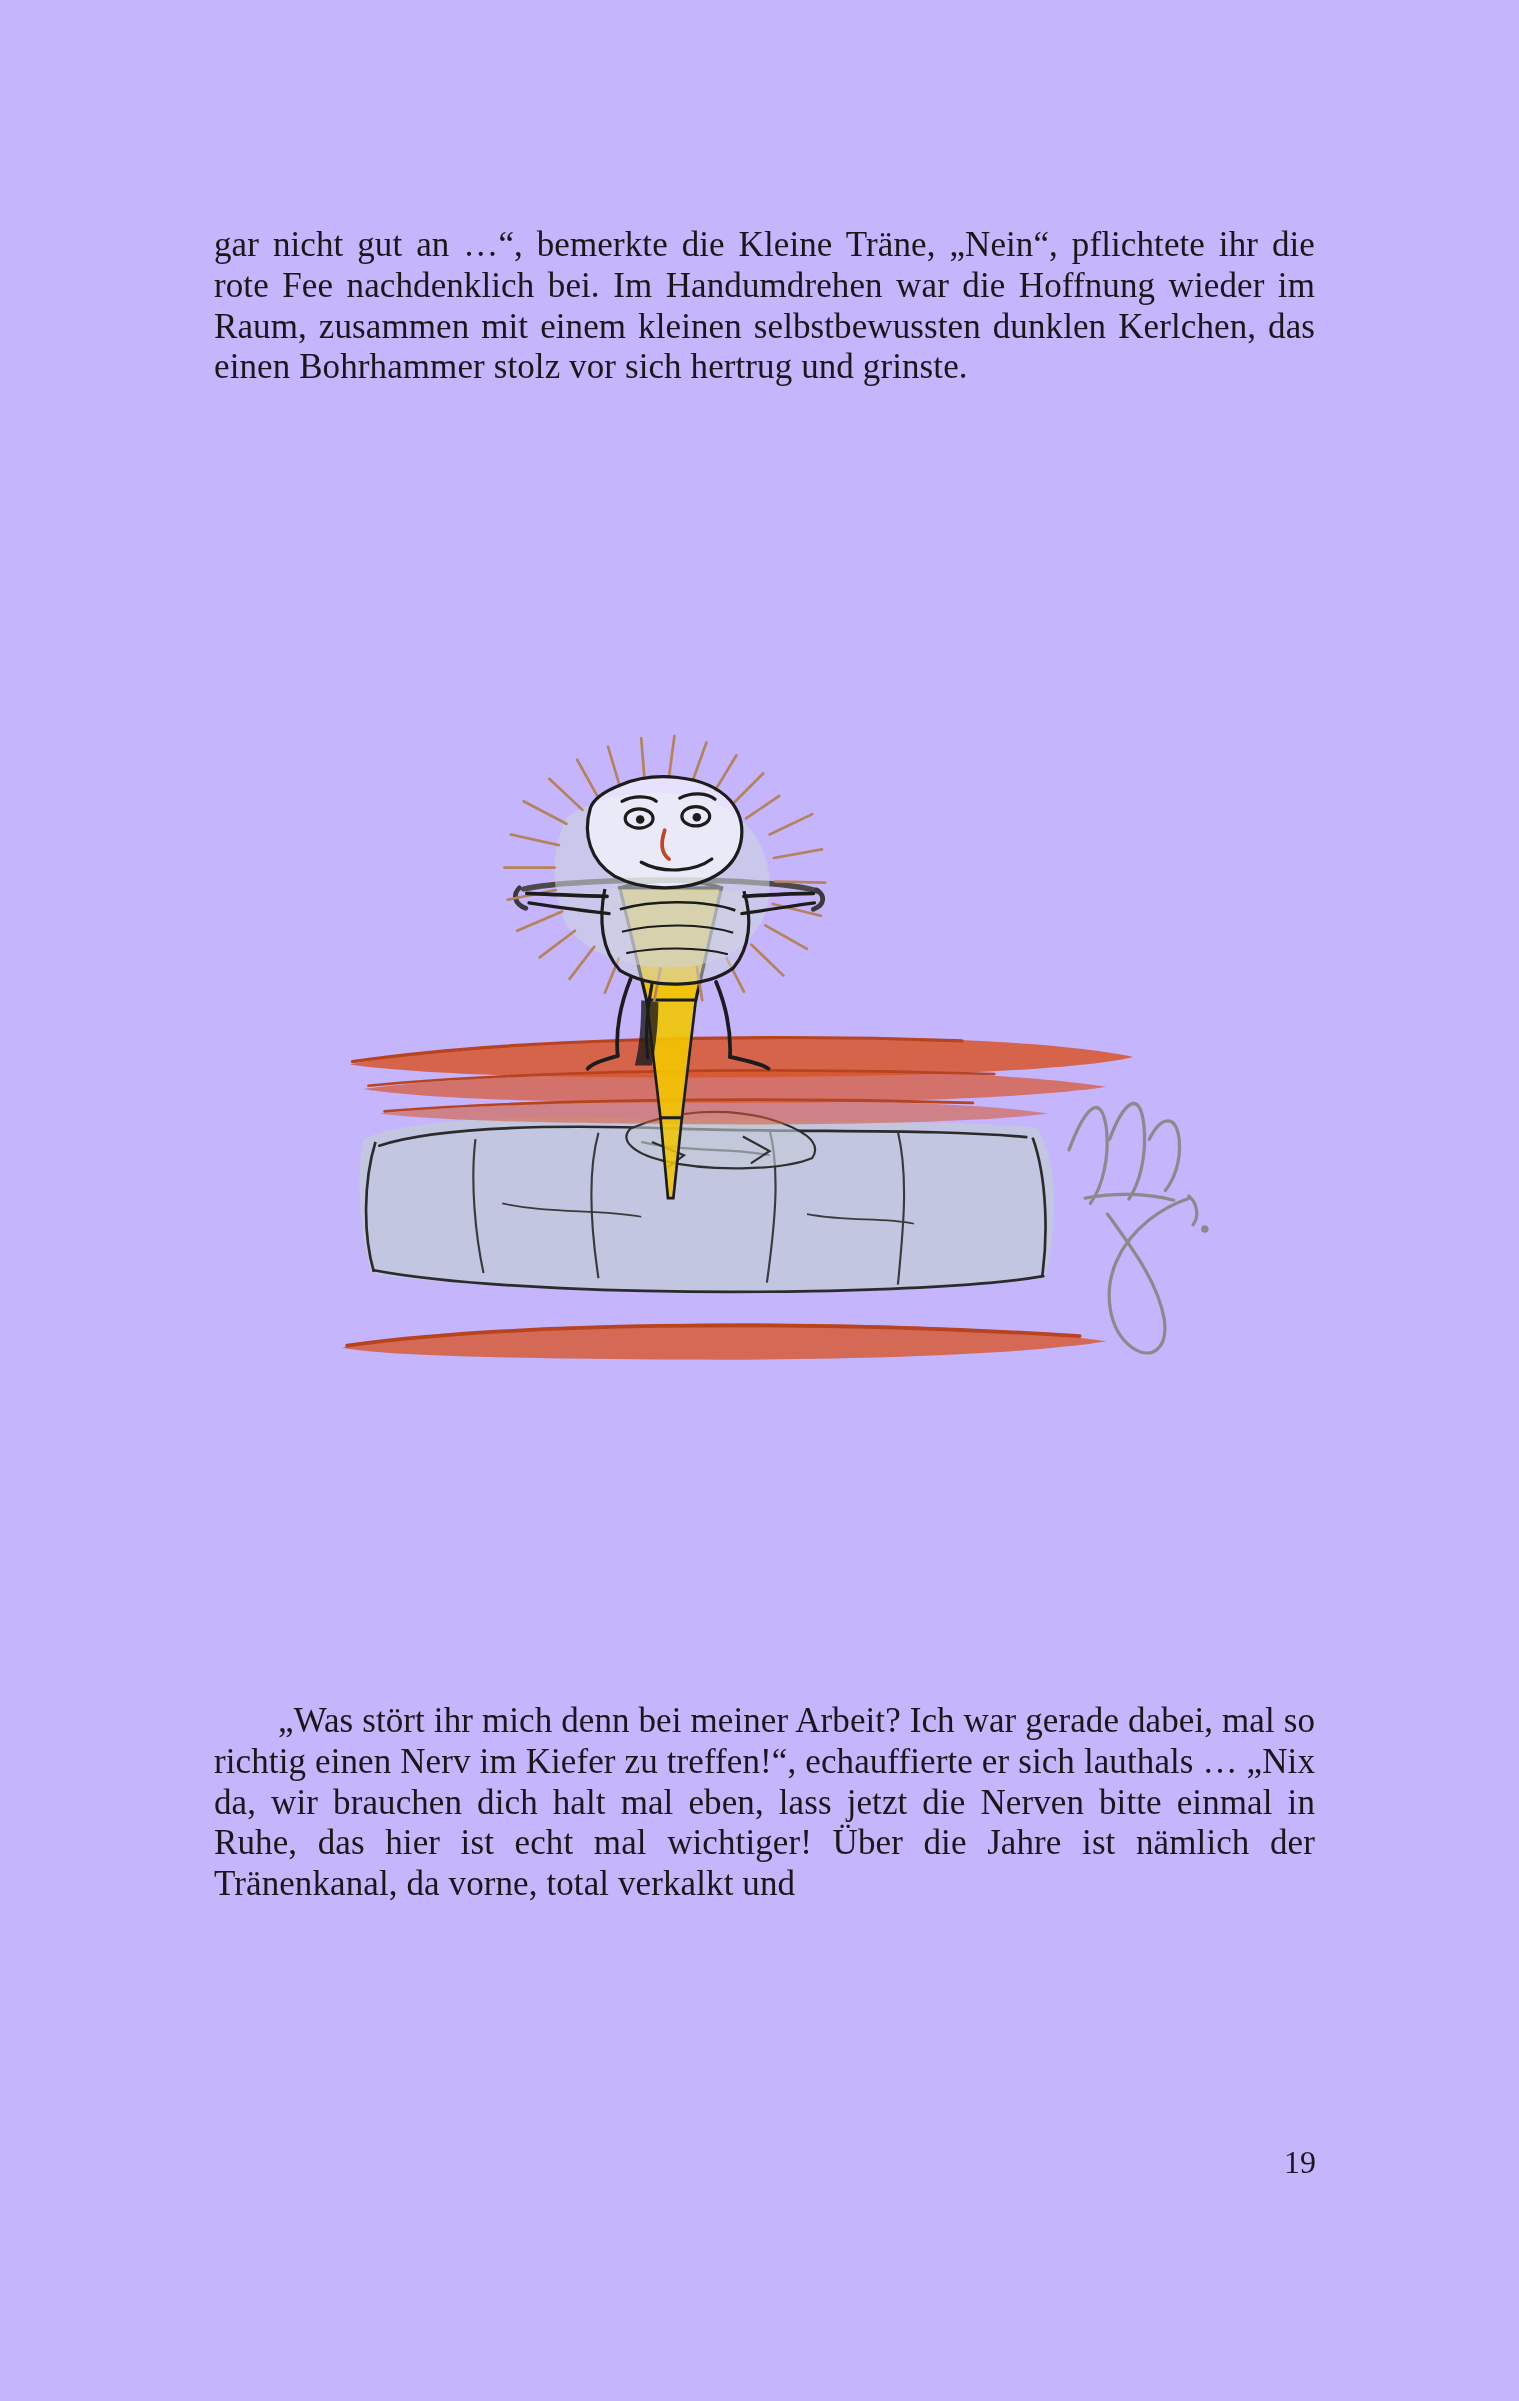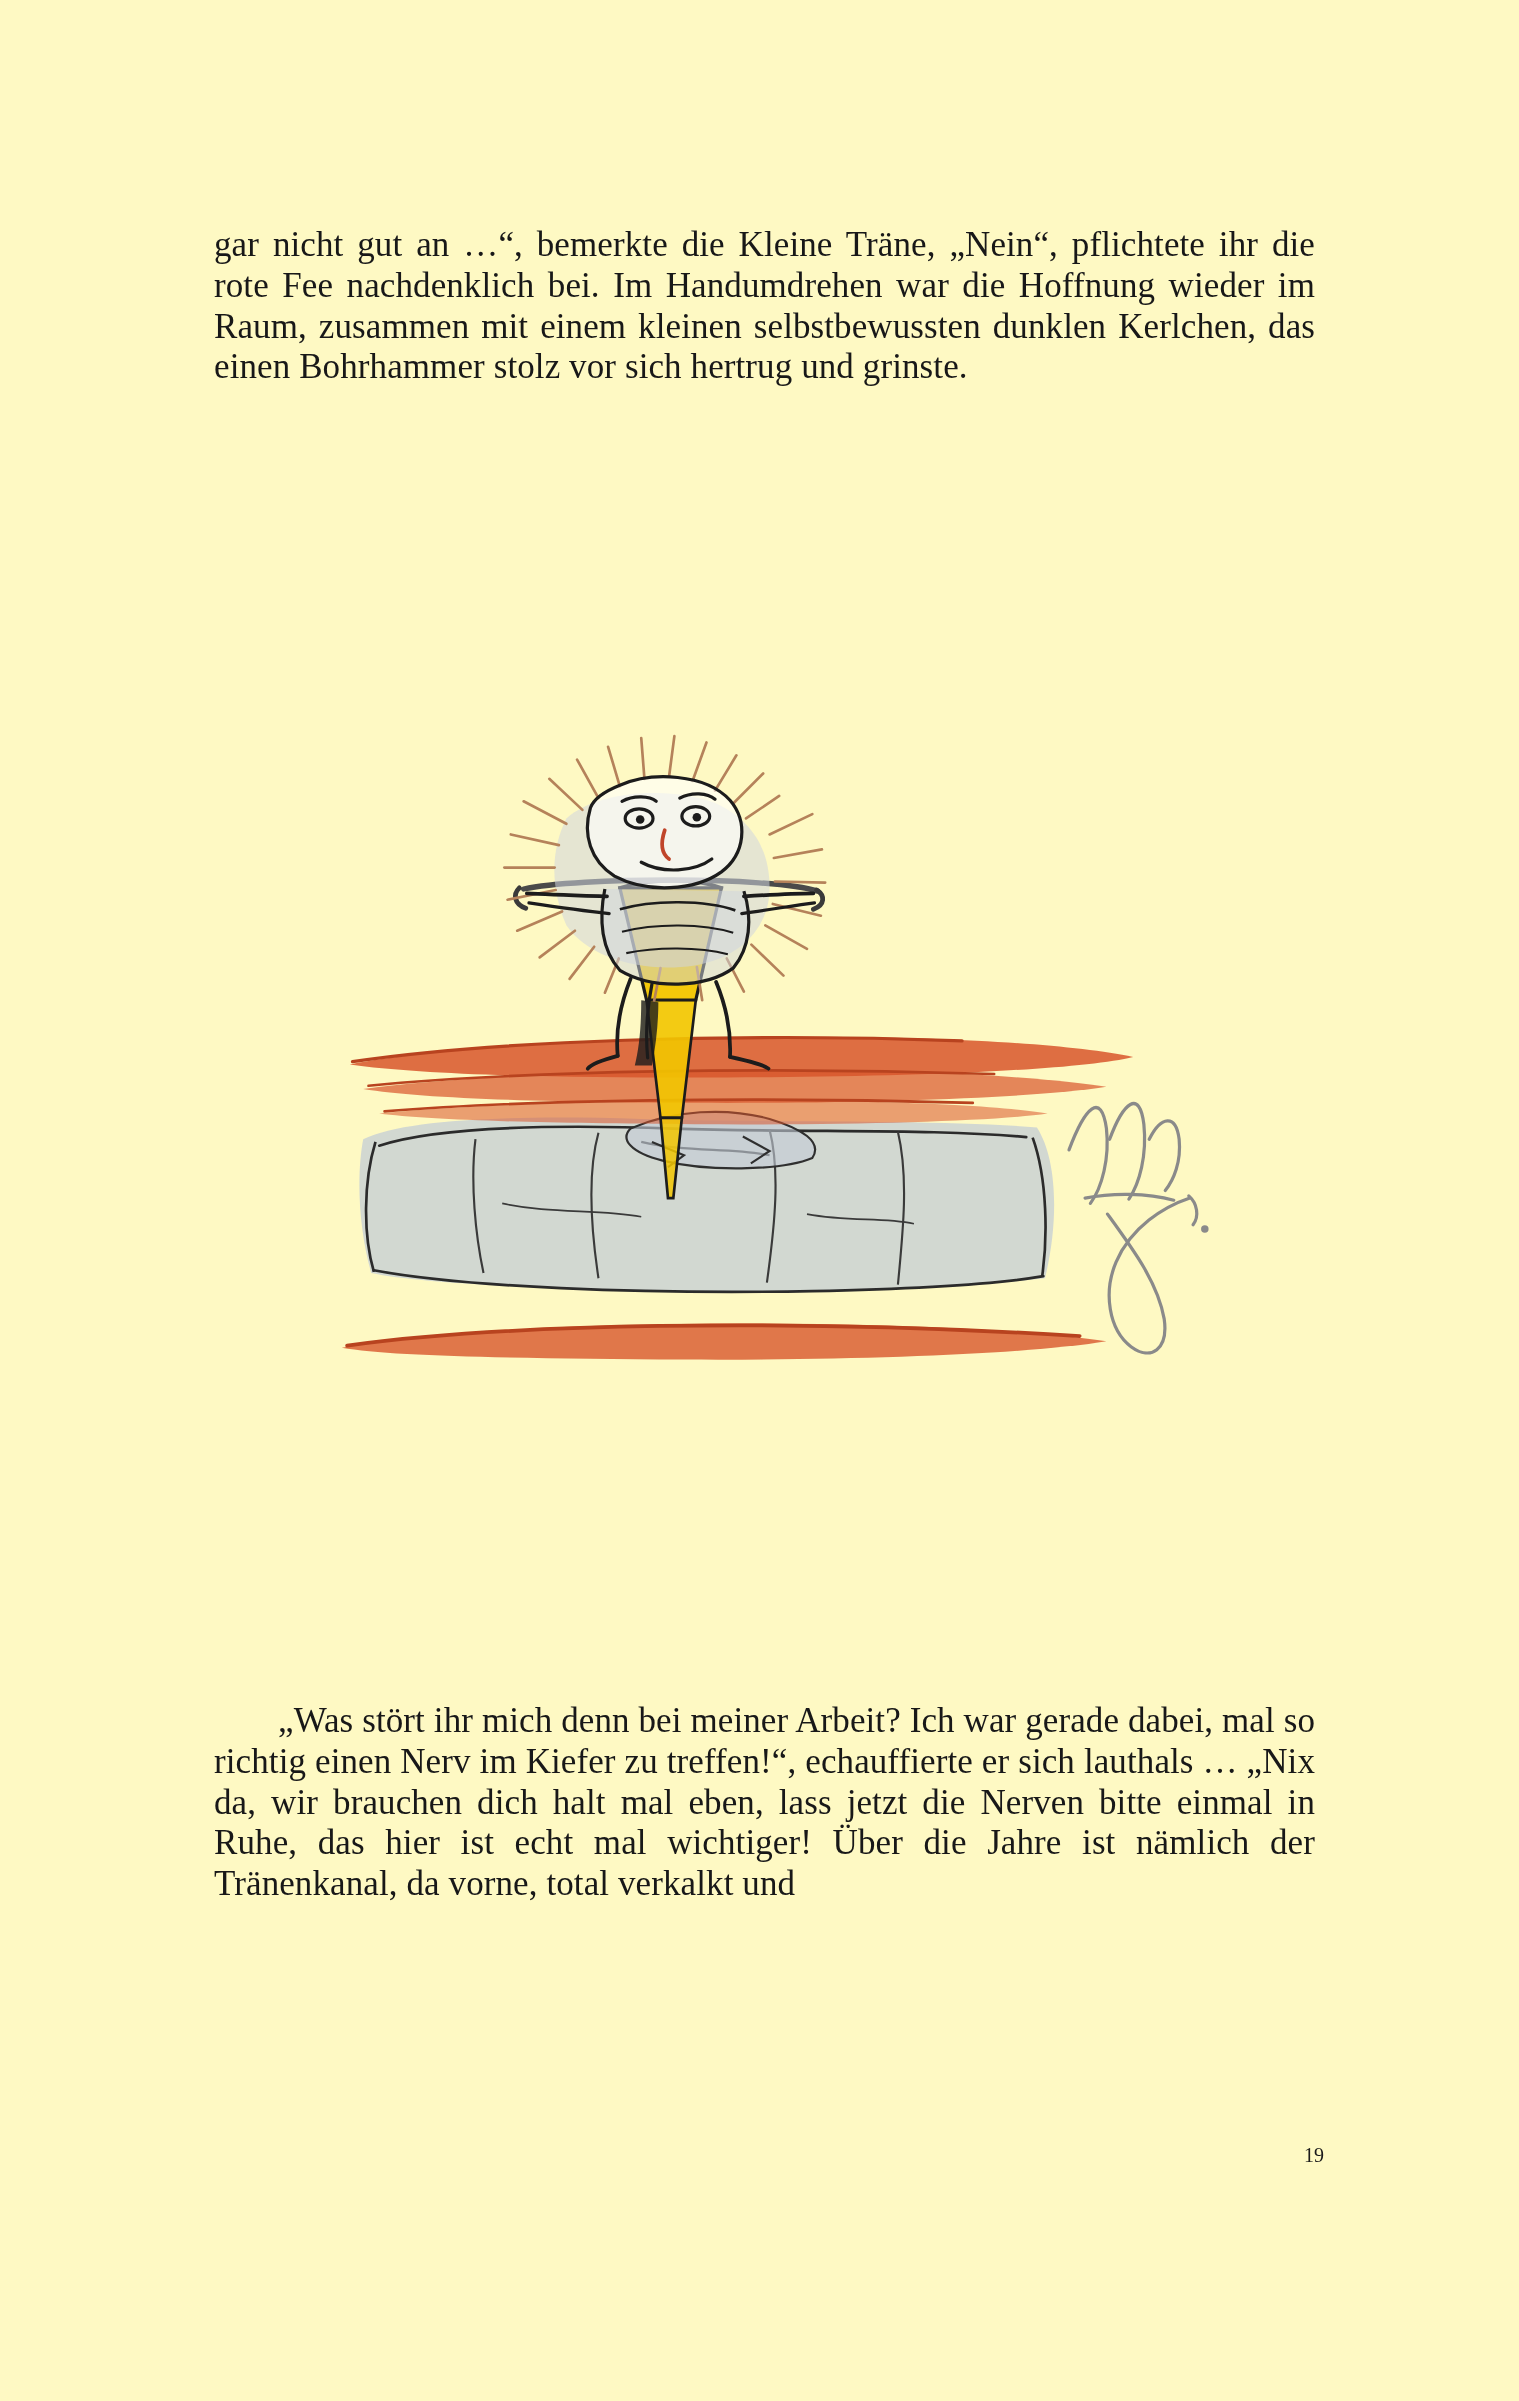--- a/index.html
+++ b/index.html
@@ -11,21 +11,21 @@
     width: 1519px;
     height: 2401px;
     position: relative;
     font-family: "Liberation Serif", serif;
     color: #1a1a1a;
     overflow: hidden;
   }
   .page {
     position: absolute;
     inset: 0;
-    background: #fef9c3;
+    background: #c4b5fd;
   }
   .text-column {
     position: absolute;
     left: 214px;
     width: 1101px;
   }
   .block-top { top: 225px; }
   .block-bottom { top: 1701px; }
 
   p.body-text {
@@ -54,23 +54,23 @@
     height: 909px;
   }
   .illustration svg {
     width: 100%;
     height: 100%;
     display: block;
   }
 
   .page-number {
     position: absolute;
-    right: 195px;
+    right: 203px;
     top: 2144px;
-    font-size: 20px;
+    font-size: 32px;
     color: #1a1a1a;
     text-align: left;
   }
 </style>
 </head>
 <body>
 
 <div class="page">
 
   <div class="text-column block-top">

